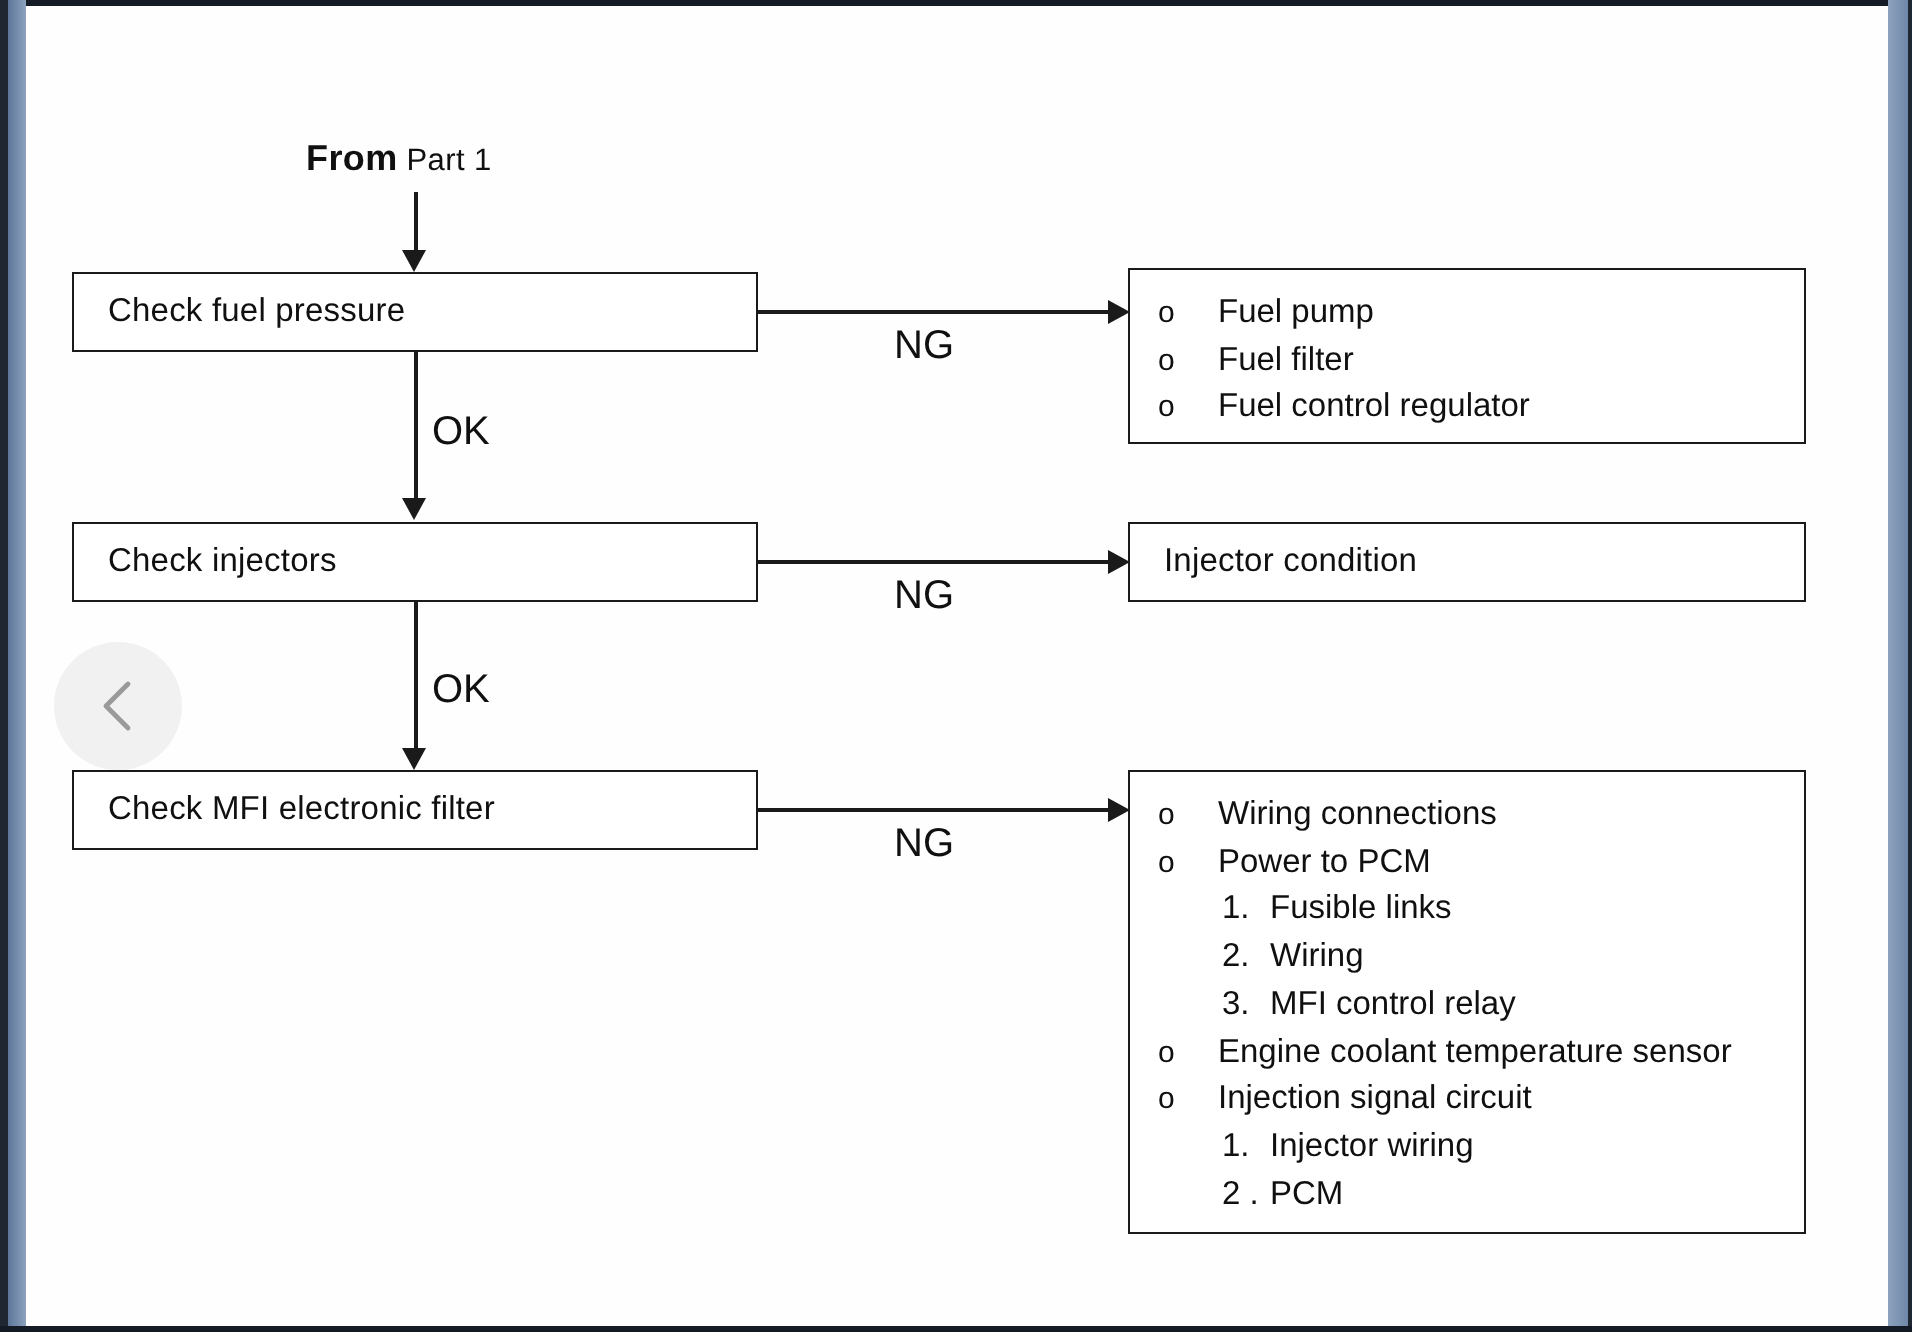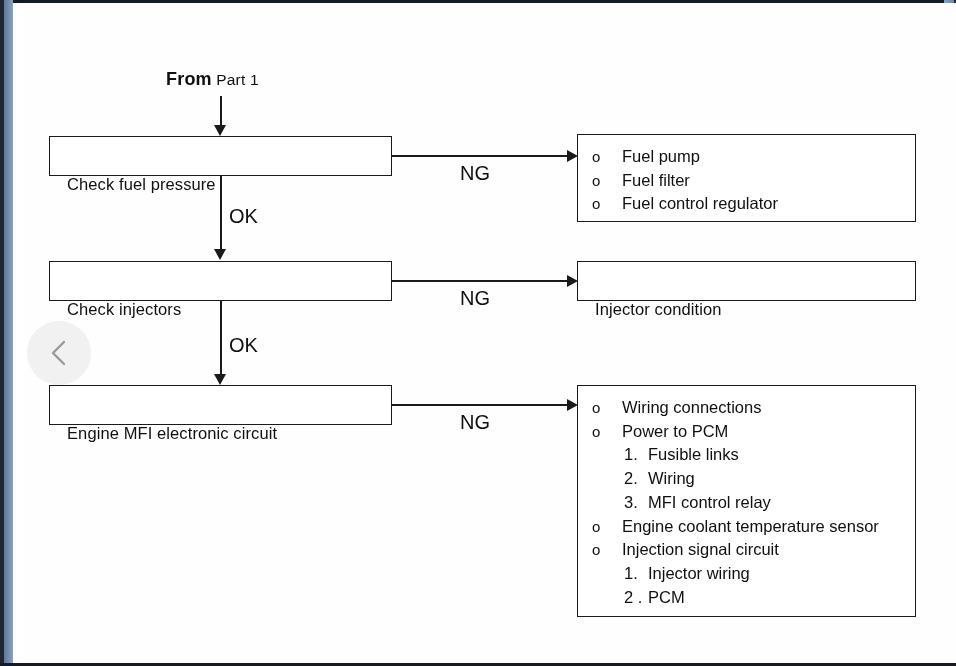--- a/index.html
+++ b/index.html
@@ -31,21 +31,21 @@
     background: #151b24;
   }
   .edge-bottom {
     position: absolute; left: 0; top: 663px; width: 956px; height: 3px;
     background: #151b24;
   }
 
   
   #page {
     position: absolute;
-    left: 26px;
+    left: 13px;
     top: 3px;
     width: 931px;
     height: 660px;
     background: #fefefe;
     overflow: hidden;
   }
 
   
   .node {
     position: absolute;
@@ -58,21 +58,20 @@
     position: absolute;
     left: 17px;
     font-size: 16.5px;
     letter-spacing: .1px;
     color: #101010;
     white-space: nowrap;
   }
   .node-single .node-label {
     top: 50%;
     transform: translateY(-50%);
-    margin-top: 28px;
   }
 
   .bullet-list {
     position: absolute;
     left: 14px;
     top: 10px;
     right: 6px;
   }
   .bl-row {
     display: flex;
@@ -206,21 +205,21 @@
 
     <div class="line-v" style="left:194px; top:298px; height:80px;"></div>
     <div class="arrow-down" style="left:188px; top:371px;"></div>
     <div class="edge-label" style="left:203px; top:331px;">OK</div>
 
     <div class="node node-single" style="left:551px; top:258px; width:339px; height:40px;">
       <span class="node-label">Injector condition</span>
     </div>
 
     <div class="node node-single" style="left:23px; top:382px; width:343px; height:40px;">
-      <span class="node-label">Engine MFI electronic circuit</span>
+      <span class="node-label">Check MFI electronic filter</span>
     </div>
 
     <div class="line-h" style="left:366px; top:401px; width:177px;"></div>
     <div class="arrow-right" style="left:541px; top:396px;"></div>
     <div class="edge-label" style="left:434px; top:408px;">NG</div>
 
     <div class="node" style="left:551px; top:382px; width:339px; height:232px;">
       <div class="bullet-list">
         <div class="bl-row">
           <span class="bl-mark">o</span>

